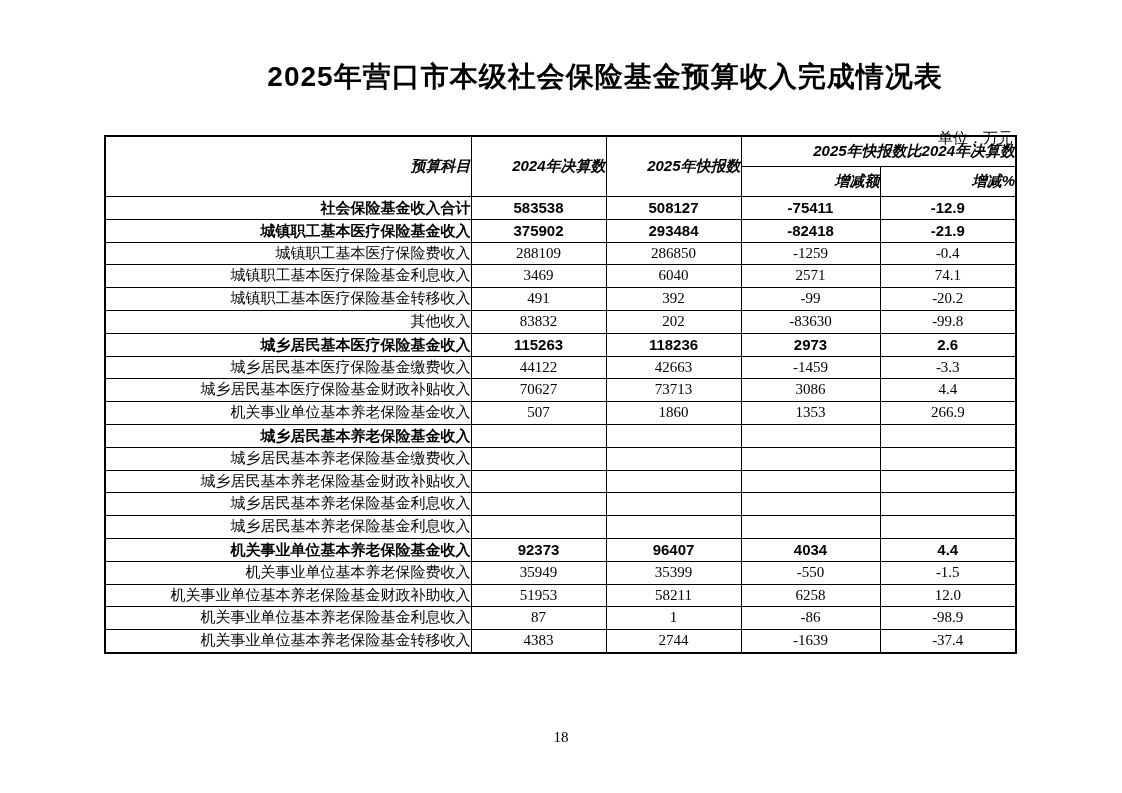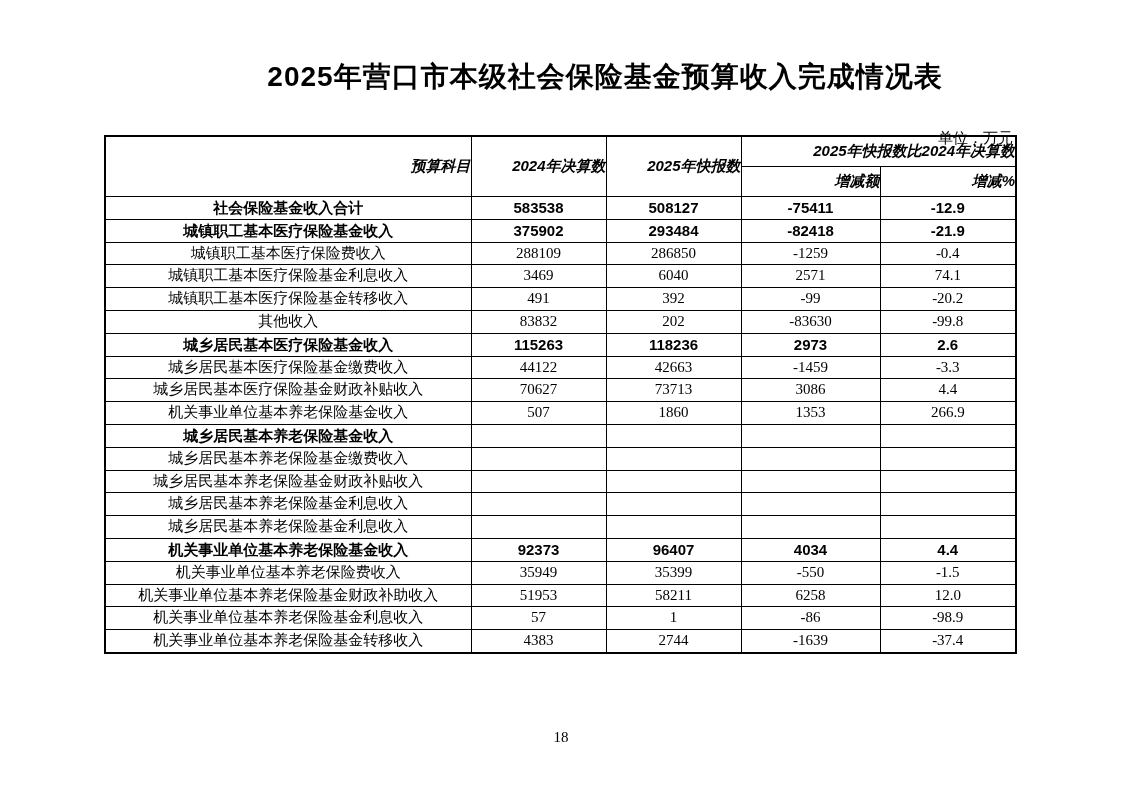--- a/index.html
+++ b/index.html
@@ -30,21 +30,21 @@
     overflow:hidden;
     white-space:nowrap;
   }
   table.budget th{
     font-family:"Liberation Sans","DejaVu Sans",sans-serif;
     font-weight:bold;font-size:15px;height:29px;text-align:right;font-style:italic;
   }
   table.budget td{
     font-size:15px;height:21.8px;line-height:21.8px;
   }
-  td.label{text-align:center;}
+  td.label{text-align:right;}
   td.num{text-align:center;}
   .indent-0{padding-left:3px;}
   .indent-1{padding-left:17px;}
   .indent-2{padding-left:31px;}
   tr.bold td{
     font-weight:bold;
     font-family:"Liberation Sans","DejaVu Sans",sans-serif;
   }
   .page-number{
     position:absolute;top:722px;left:0;width:1122px;
@@ -200,21 +200,21 @@
       </tr>
       <tr>
         <td class="label indent-2">机关事业单位基本养老保险基金财政补助收入</td>
         <td class="num">51953</td>
         <td class="num">58211</td>
         <td class="num">6258</td>
         <td class="num">12.0</td>
       </tr>
       <tr>
         <td class="label indent-2">机关事业单位基本养老保险基金利息收入</td>
-        <td class="num">57</td>
+        <td class="num">87</td>
         <td class="num">1</td>
         <td class="num">-86</td>
         <td class="num">-98.9</td>
       </tr>
       <tr>
         <td class="label indent-2">机关事业单位基本养老保险基金转移收入</td>
         <td class="num">4383</td>
         <td class="num">2744</td>
         <td class="num">-1639</td>
         <td class="num">-37.4</td>

